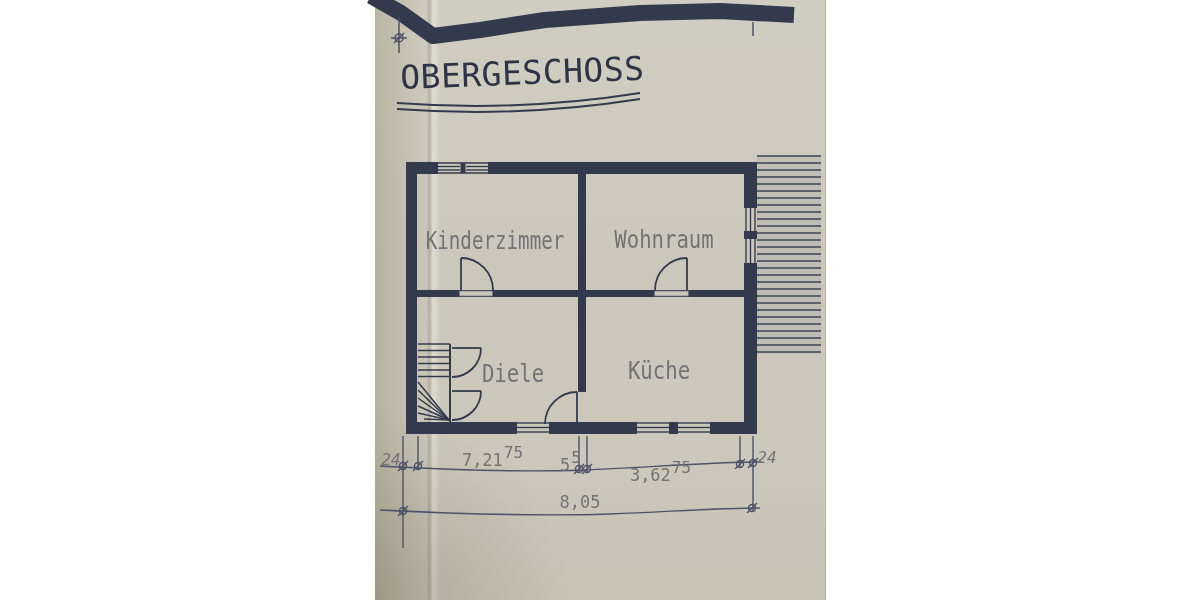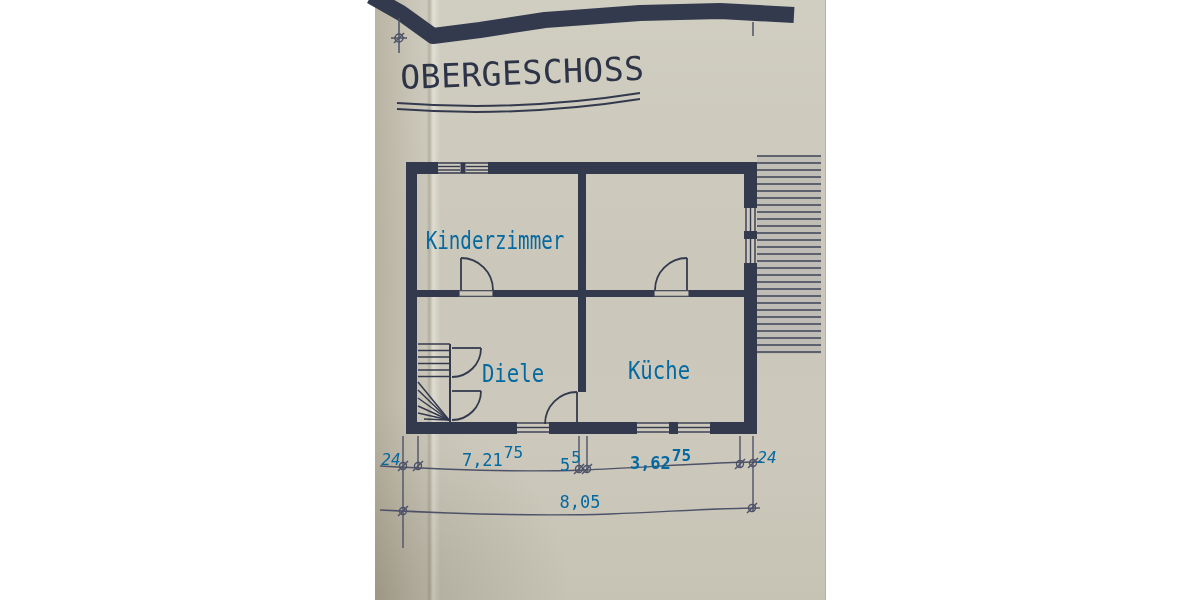--- a/index.html
+++ b/index.html
@@ -13,21 +13,21 @@
     position:absolute;left:375px;top:0;width:450px;height:600px;
     background:
       radial-gradient(circle at 0% 100%, rgba(80,70,50,0.22), rgba(80,70,50,0) 26%),
       linear-gradient(90deg, rgba(255,255,250,0) 11.4%, rgba(60,50,30,0.16) 12.1%, rgba(255,255,248,0.38) 12.9%, rgba(255,255,248,0) 14.5%),
       linear-gradient(90deg, rgba(135,122,94,0.30) 0%, rgba(135,122,94,0.12) 7%, rgba(135,122,94,0.04) 11%, rgba(0,0,0,0) 13%),
       linear-gradient(180deg, #d0cec1 0%, #cbc8bb 45%, #ccc9bc 75%, #c6c3b5 100%);
     border-right:1px solid #b5b2a5;
   }
   svg.overlay{position:absolute;left:0;top:0;}
   .lbl{
-    position:absolute;color:#0369a1;white-space:nowrap;
+    position:absolute;color:#737373;white-space:nowrap;
     transform:translate(-50%,-50%);
   }
   .room{font-size:24px;}
   .room .sq{display:inline-block;transform:scaleX(0.80);}
   .room .sq.wide{transform:scaleX(0.86);}
   .dim{font-size:17px;}
   .dim sup{font-size:16px;position:relative;top:-1px;left:1px;}
   .dim-small{font-size:16px;font-style:italic;}
   .title{
     position:absolute;left:401px;top:58px;
@@ -202,38 +202,41 @@
       <circle cx="752" cy="508" r="3.5"></circle>
         <line x1="747" y1="513" x2="757" y2="503"></line>
     </g>
   </svg>
 
   <div class="title">OBERGESCHOSS</div>
 
   <div class="lbl room" style="left:495px;top:241px;">
     <span class="sq">Kinderzimmer</span>
   </div>
+  <div class="lbl room" style="left:664px;top:240px;">
+    <span class="sq wide">Wohnraum</span>
+  </div>
   <div class="lbl room" style="left:513px;top:374px;text-align:center;">
     <span class="sq wide">Diele</span>
   </div>
   <div class="lbl room" style="left:659px;top:371px;">
     <span class="sq wide">Küche</span>
   </div>
 
   <div class="lbl dim-small" style="left:391px;top:459px;">24</div>
 
   <div class="lbl dim" style="left:492px;top:457px;">
     <span>7,21</span><sup>75</sup>
   </div>
 
   <div class="lbl dim" style="left:570px;top:462px;">
     <span>5</span><sup>5</sup>
   </div>
 
-  <div class="lbl dim" style="left:660px;top:460px;font-weight:bold;">
+  <div class="lbl dim" style="left:660px;top:472px;">
     <span>3,62</span><sup>75</sup>
   </div>
 
   <div class="lbl dim-small" style="left:767px;top:457px;">24</div>
 
   <div class="lbl dim" style="left:580px;top:502px;text-align:center;">8,05</div>
 
 </div>
 
 </body></html>

